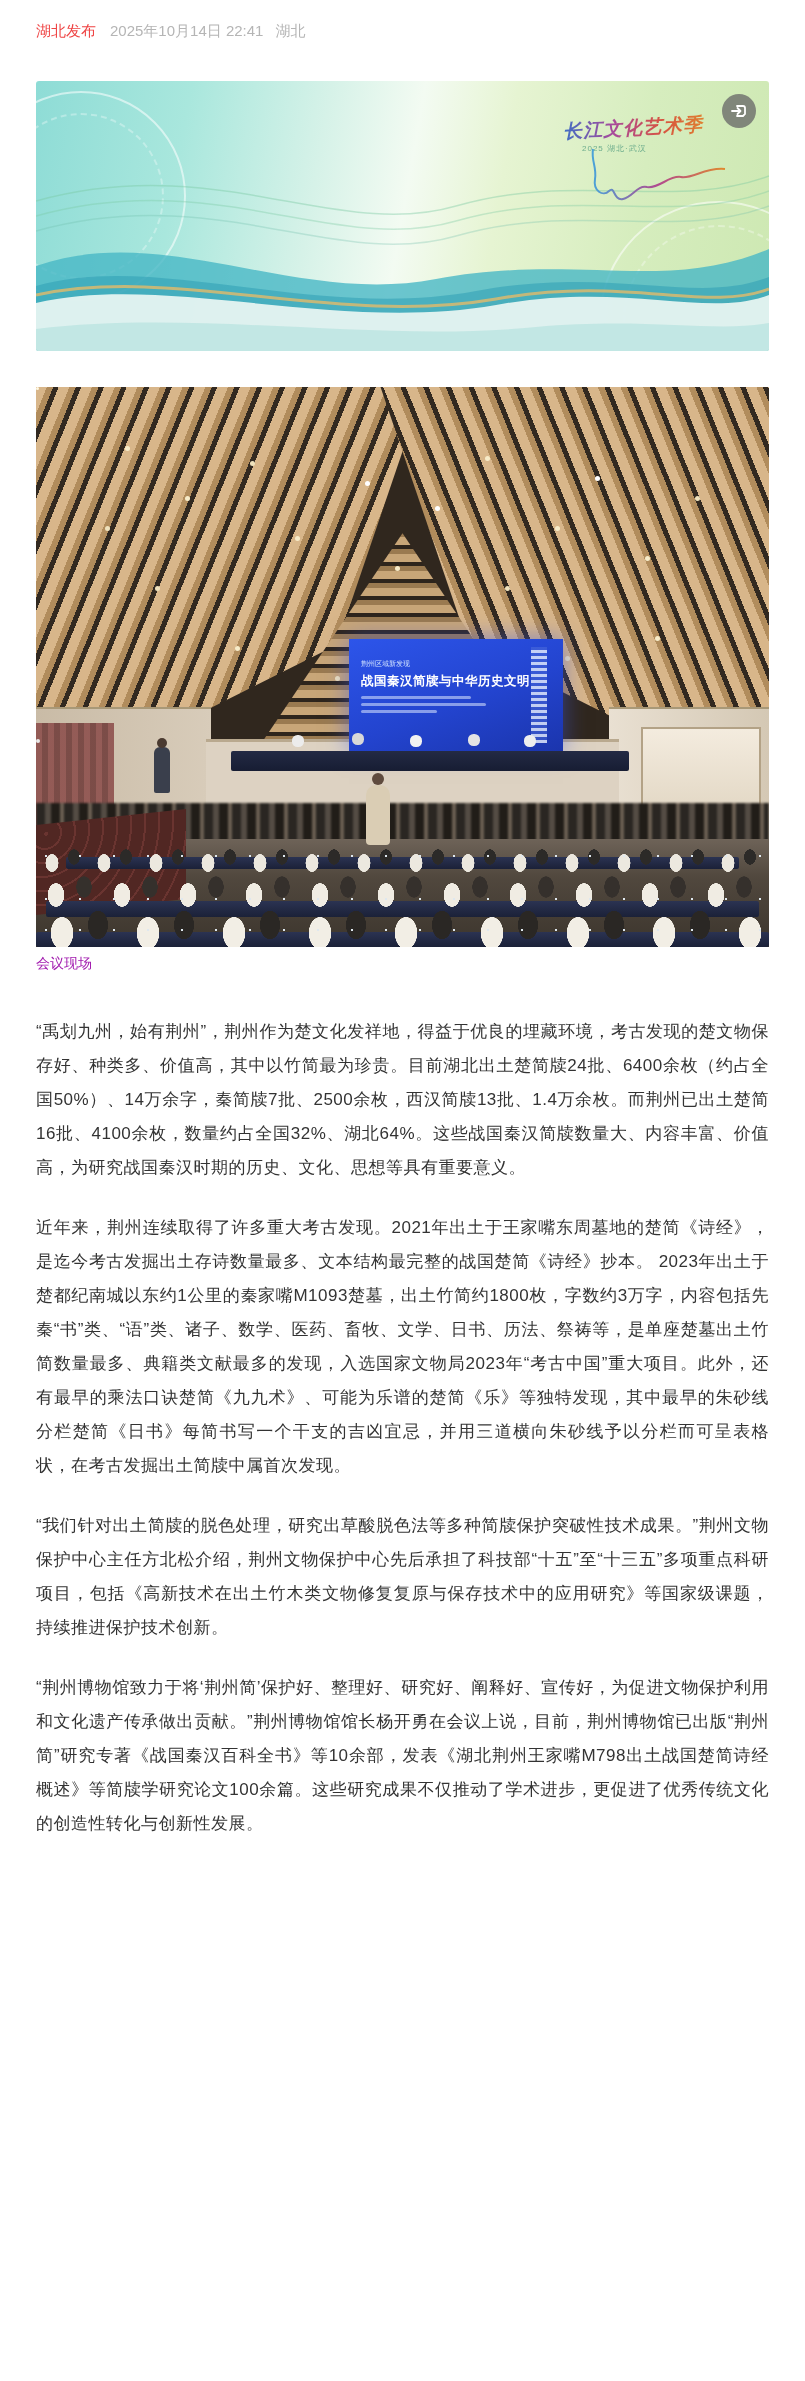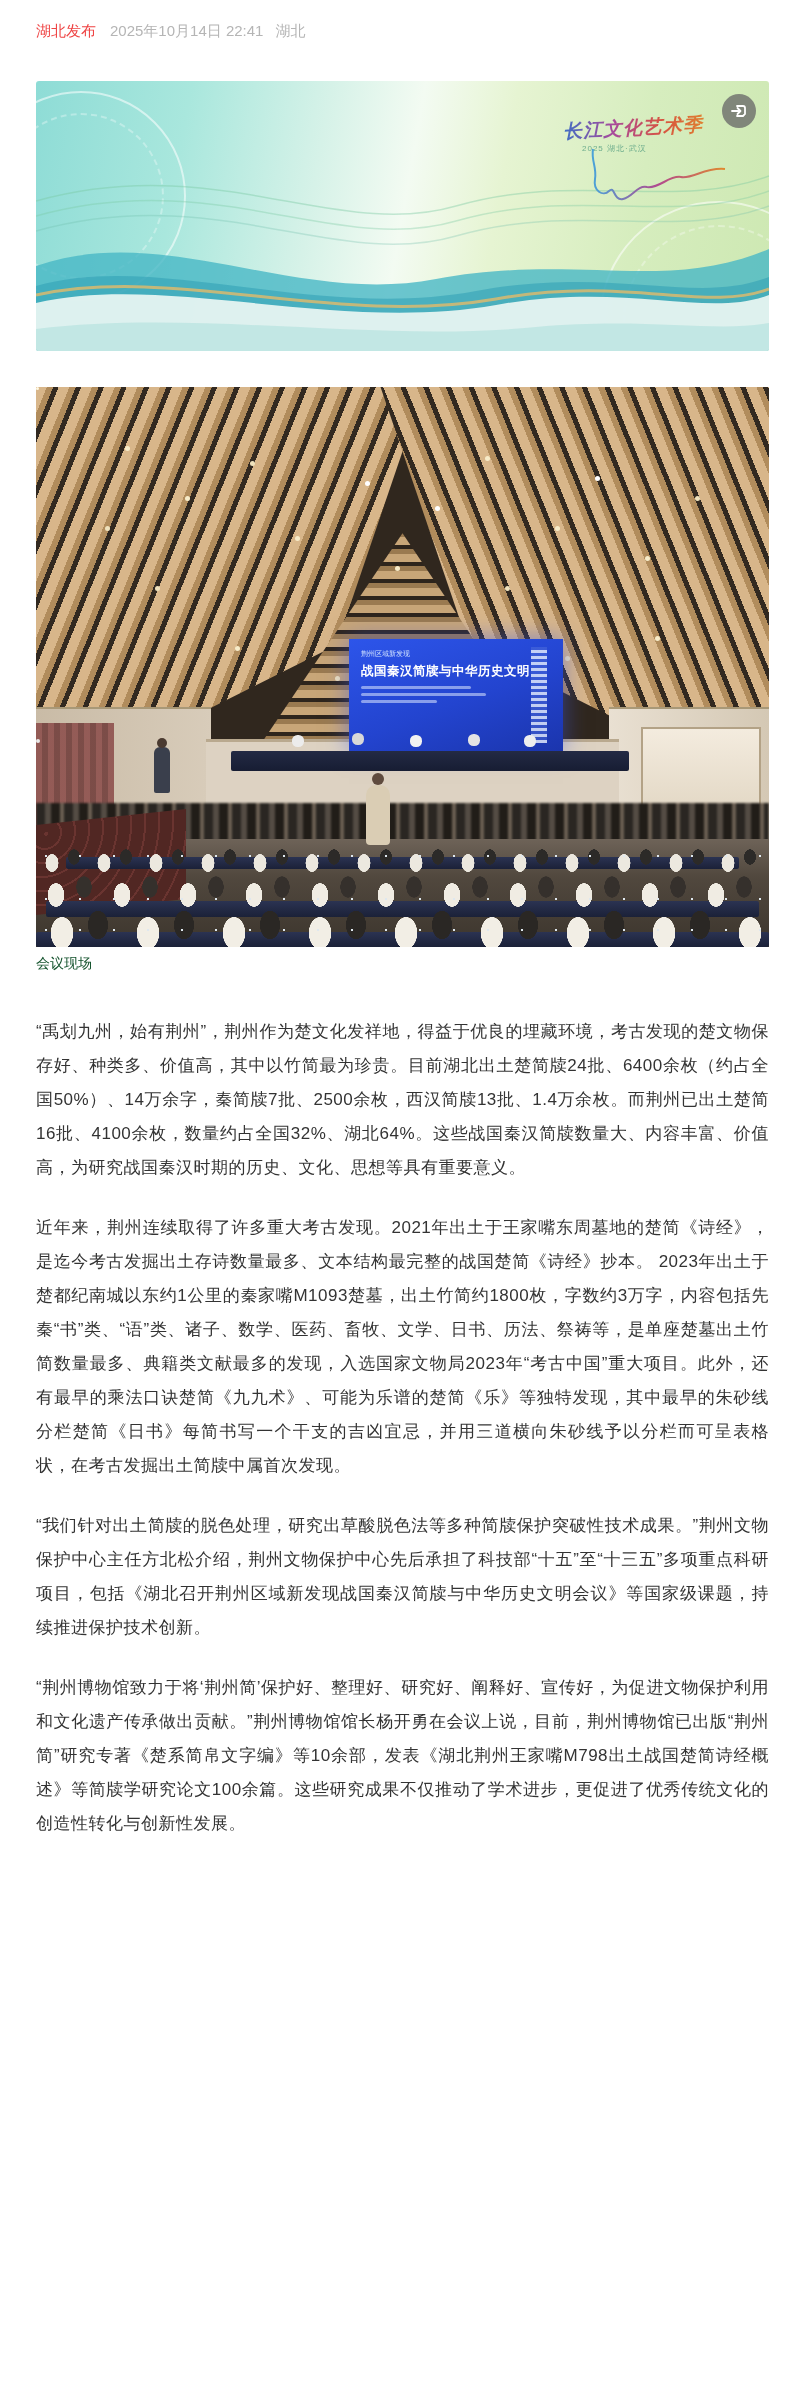--- a/index.html
+++ b/index.html
@@ -64,21 +64,21 @@
     border-top:2px solid #a89877; }
   .curtain-left { position:absolute; left:0; top:336px; width:78px; height:134px;
     background:repeating-linear-gradient(90deg,#8a4a48 0 6px,#6d3836 6px 12px); opacity:.85; }
   .wall-right { position:absolute; right:0; top:320px; width:160px; height:150px;
     background:linear-gradient(90deg,#e9e0d2,#d4c8b4); border-top:2px solid #a89877; }
   .window-right { position:absolute; right:8px; top:340px; width:120px; height:124px;
     background:linear-gradient(180deg,#f4ecdf 0%,#e2d7c4 70%,#cdbfa8 100%);
     box-shadow:inset 0 0 0 2px #b3a286; }
   .screen { position:absolute; left:313px; top:252px; width:214px; height:112px;
     background:linear-gradient(160deg,#2d55ea 0%,#2344cf 55%,#1b35ad 100%);
-    box-shadow:0 0 22px rgba(60,90,230,.55); padding:0 12px; }
+    box-shadow:0 0 22px rgba(60,90,230,.55); padding:10px 12px; }
   .screen .s-small { font-size:7px; color:#cfe0ff; margin:10px 0 4px; }
   .screen .s-main { font-size:12.5px; font-weight:700; color:#ffffff; letter-spacing:.5px; }
   .screen .s-bar { height:3px; background:rgba(220,232,255,.55); margin-top:6px; border-radius:2px; }
   .screen .s-bar.b1 { width:58%; } .screen .s-bar.b2 { width:66%; margin-top:4px; } .screen .s-bar.b3 { width:40%; margin-top:4px; }
   .screen-strip { position:absolute; left:182px; top:8px; width:16px; height:96px;
     background:repeating-linear-gradient(0deg,rgba(235,242,255,.8) 0 3px,rgba(90,120,220,.4) 3px 6px); }
   .head-table { position:absolute; left:195px; right:140px; top:364px; height:20px;
     background:linear-gradient(#232a44,#171d33); border-radius:2px; }
   .head-people { position:absolute; left:0; top:352px; width:4px; height:4px; border-radius:50%; background:#e9e9e9;
     box-shadow:260px 0 0 4px #ececec,320px -2px 0 4px #d8d8d8,378px 0 0 4px #f2f2f2,436px -1px 0 4px #e4e4e4,492px 0 0 4px #eeeeee; }
@@ -108,21 +108,21 @@
   .bottles { position:absolute; left:0; right:0; height:6px;
     background-image:radial-gradient(circle 2px at 10px 3px,#dfe8ef 70%,rgba(0,0,0,0) 72%);
     background-size:34px 6px; background-repeat:repeat-x; }
   .bt1 { top:466px; } .bt2 { top:509px; } .bt3 { top:540px; }
   .person-standing { position:absolute; left:330px; top:398px; width:24px; height:60px;
     background:#dacdb4; border-radius:10px 10px 4px 4px; }
   .person-standing::before { content:""; position:absolute; left:6px; top:-12px; width:12px; height:12px;
     border-radius:50%; background:#5f4b3e; }
   .speaker-stand { position:absolute; left:118px; top:360px; width:16px; height:46px; background:#3a3f4c; border-radius:6px 6px 2px 2px; }
   .speaker-stand::before { content:""; position:absolute; left:3px; top:-9px; width:10px; height:10px; border-radius:50%; background:#4a3a30; }
-  figcaption { font-size:14px; color:#14532d; margin:8px 0 42px; }
+  figcaption { font-size:14px; color:#a21caf; margin:8px 0 42px; }
 </style>
 </head>
 <body>
 
 <div class="page">
   <div class="content">
 
 
     <div class="meta">
       <span class="source">湖北发布</span><span class="dt">2025年10月14日 22:41</span><span class="loc">湖北</span>
@@ -205,17 +205,17 @@
         <div class="chair-row c3"></div>
         <div class="bottles bt3"></div>
         <div class="person-standing"></div>
         <div class="speaker-stand"></div>
       </div>
       <figcaption>会议现场</figcaption>
     </figure>
 
     <p class="para">“禹划九州，始有荆州”，荆州作为楚文化发祥地，得益于优良的埋藏环境，考古发现的楚文物保存好、种类多、价值高，其中以竹简最为珍贵。目前湖北出土楚简牍24批、6400余枚（约占全国50%）、14万余字，秦简牍7批、2500余枚，西汉简牍13批、1.4万余枚。而荆州已出土楚简16批、4100余枚，数量约占全国32%、湖北64%。这些战国秦汉简牍数量大、内容丰富、价值高，为研究战国秦汉时期的历史、文化、思想等具有重要意义。</p>
     <p class="para">近年来，荆州连续取得了许多重大考古发现。2021年出土于王家嘴东周墓地的楚简《诗经》，是迄今考古发掘出土存诗数量最多、文本结构最完整的战国楚简《诗经》抄本。 2023年出土于楚都纪南城以东约1公里的秦家嘴M1093楚墓，出土竹简约1800枚，字数约3万字，内容包括先秦“书”类、“语”类、诸子、数学、医药、畜牧、文学、日书、历法、祭祷等，是单座楚墓出土竹简数量最多、典籍类文献最多的发现，入选国家文物局2023年“考古中国”重大项目。此外，还有最早的乘法口诀楚简《九九术》、可能为乐谱的楚简《乐》等独特发现，其中最早的朱砂线分栏楚简《日书》每简书写一个干支的吉凶宜忌，并用三道横向朱砂线予以分栏而可呈表格状，在考古发掘出土简牍中属首次发现。</p>
-    <p class="para">“我们针对出土简牍的脱色处理，研究出草酸脱色法等多种简牍保护突破性技术成果。”荆州文物保护中心主任方北松介绍，荆州文物保护中心先后承担了科技部“十五”至“十三五”多项重点科研项目，包括《湖北召开荆州区域新发现战国秦汉简牍与中华历史文明会议》等国家级课题，持续推进保护技术创新。</p>
-    <p class="para">“荆州博物馆致力于将‘荆州简’保护好、整理好、研究好、阐释好、宣传好，为促进文物保护利用和文化遗产传承做出贡献。”荆州博物馆馆长杨开勇在会议上说，目前，荆州博物馆已出版“荆州简”研究专著《楚系简帛文字编》等10余部，发表《湖北荆州王家嘴M798出土战国楚简诗经概述》等简牍学研究论文100余篇。这些研究成果不仅推动了学术进步，更促进了优秀传统文化的创造性转化与创新性发展。</p>
+    <p class="para">“我们针对出土简牍的脱色处理，研究出草酸脱色法等多种简牍保护突破性技术成果。”荆州文物保护中心主任方北松介绍，荆州文物保护中心先后承担了科技部“十五”至“十三五”多项重点科研项目，包括《高新技术在出土竹木类文物修复复原与保存技术中的应用研究》等国家级课题，持续推进保护技术创新。</p>
+    <p class="para">“荆州博物馆致力于将‘荆州简’保护好、整理好、研究好、阐释好、宣传好，为促进文物保护利用和文化遗产传承做出贡献。”荆州博物馆馆长杨开勇在会议上说，目前，荆州博物馆已出版“荆州简”研究专著《战国秦汉百科全书》等10余部，发表《湖北荆州王家嘴M798出土战国楚简诗经概述》等简牍学研究论文100余篇。这些研究成果不仅推动了学术进步，更促进了优秀传统文化的创造性转化与创新性发展。</p>
 
   </div>
 </div>
 
 </body></html>

